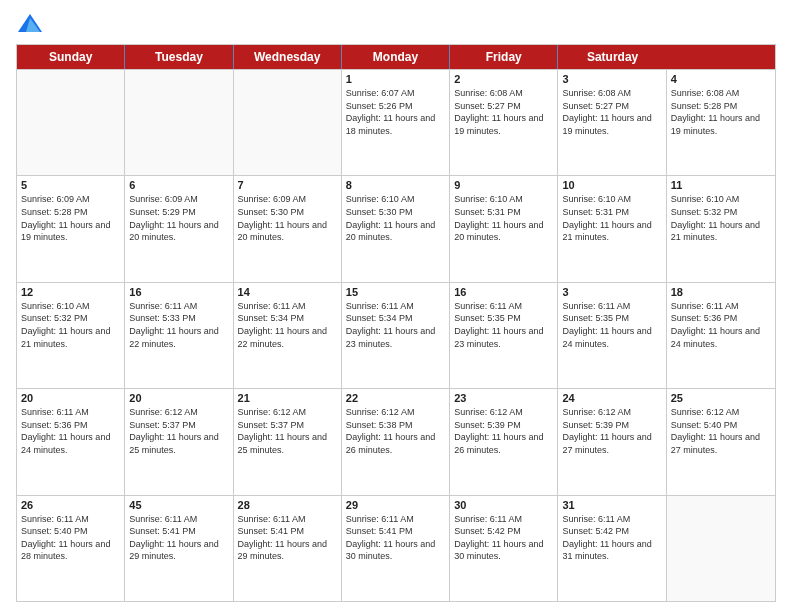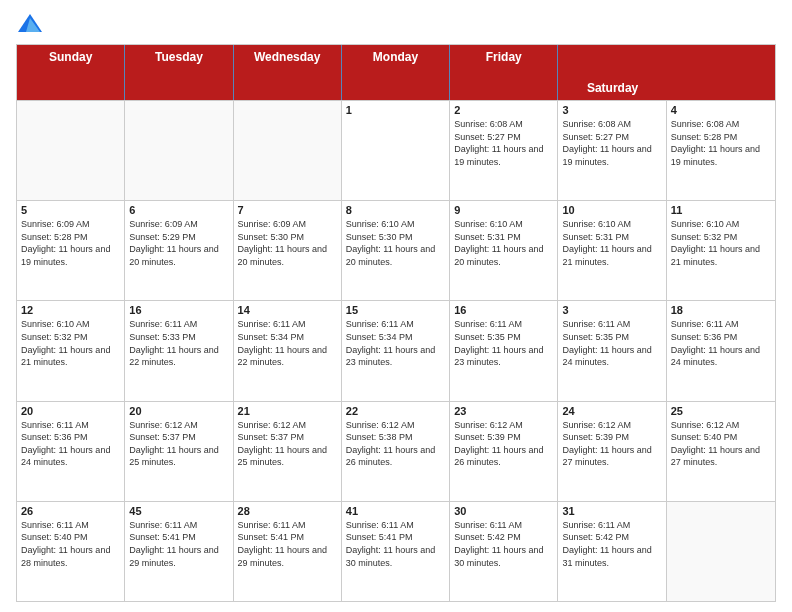--- a/index.html
+++ b/index.html
@@ -65,21 +65,21 @@
       background: #b91c1c;
     }
     .cal-header-cell {
       color: #fff;
       font-size: 12px;
       font-weight: bold;
       text-align: center;
       padding: 5px 2px;
       border-right: 1px solid #5585bb;
     }
-    .cal-header-cell:last-child { border-right: none; margin-top: 31px; }
+    .cal-header-cell:last-child { border-right: none; }
     .cal-body {
       display: flex;
       flex-direction: column;
       flex: 1;
     }
     .cal-row {
       display: grid;
       grid-template-columns: repeat(7, 1fr);
       flex: 1;
       border-top: 1px solid #ccc;
@@ -138,20 +138,23 @@
         <div class="cal-header-cell">Friday</div>
         <div class="cal-header-cell">Saturday</div>
       </div>
     <div class="cal-body">
     <div class="cal-row">
           <div class="cal-cell empty"></div>
           <div class="cal-cell empty"></div>
           <div class="cal-cell empty"></div>
           <div class="cal-cell">
             <div class="day-num">1</div>
+            <div class="day-info" style="white-space: pre-line;">Sunrise: 6:07 AM
+Sunset: 5:26 PM
+Daylight: 11 hours and 18 minutes.</div>
           </div>
           <div class="cal-cell">
             <div class="day-num">2</div>
             <div class="day-info" style="white-space: pre-line;">Sunrise: 6:08 AM
 Sunset: 5:27 PM
 Daylight: 11 hours and 19 minutes.</div>
           </div>
           <div class="cal-cell">
             <div class="day-num">3</div>
             <div class="day-info" style="white-space: pre-line;">Sunrise: 6:08 AM
@@ -310,21 +313,21 @@
 Sunset: 5:41 PM
 Daylight: 11 hours and 29 minutes.</div>
           </div>
           <div class="cal-cell">
             <div class="day-num">28</div>
             <div class="day-info" style="white-space: pre-line;">Sunrise: 6:11 AM
 Sunset: 5:41 PM
 Daylight: 11 hours and 29 minutes.</div>
           </div>
           <div class="cal-cell">
-            <div class="day-num">41</div>
+            <div class="day-num">29</div>
             <div class="day-info" style="white-space: pre-line;">Sunrise: 6:11 AM
 Sunset: 5:41 PM
 Daylight: 11 hours and 30 minutes.</div>
           </div>
           <div class="cal-cell">
             <div class="day-num">30</div>
             <div class="day-info" style="white-space: pre-line;">Sunrise: 6:11 AM
 Sunset: 5:42 PM
 Daylight: 11 hours and 30 minutes.</div>
           </div>

